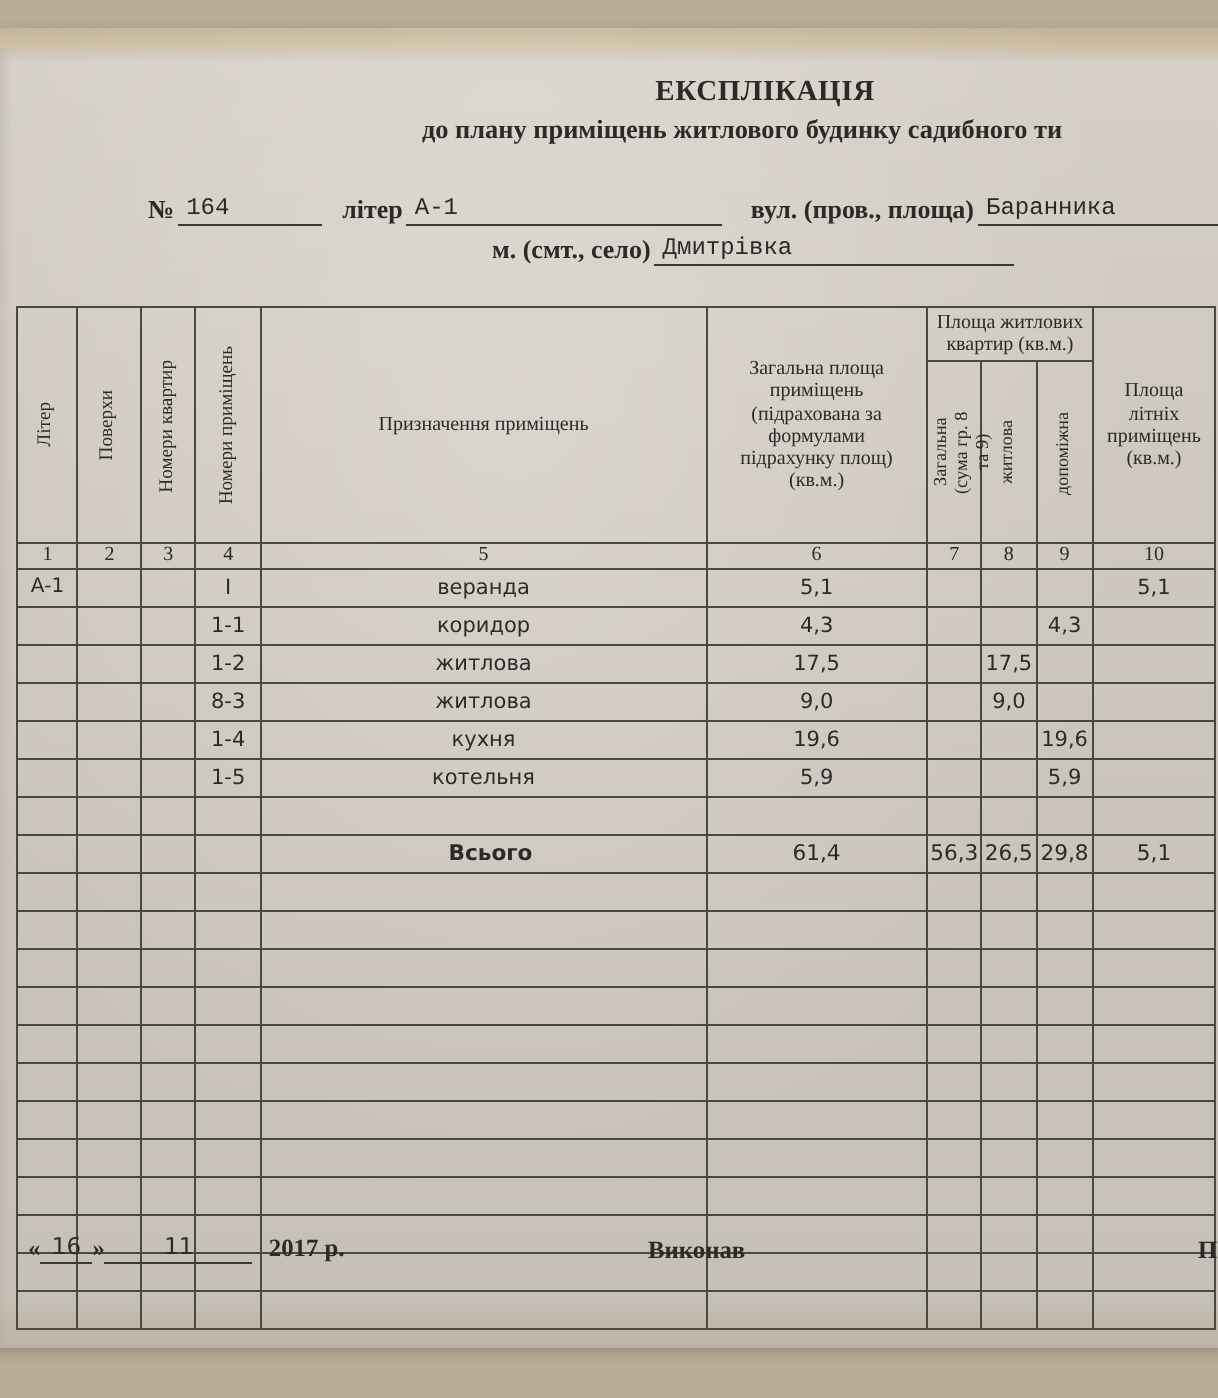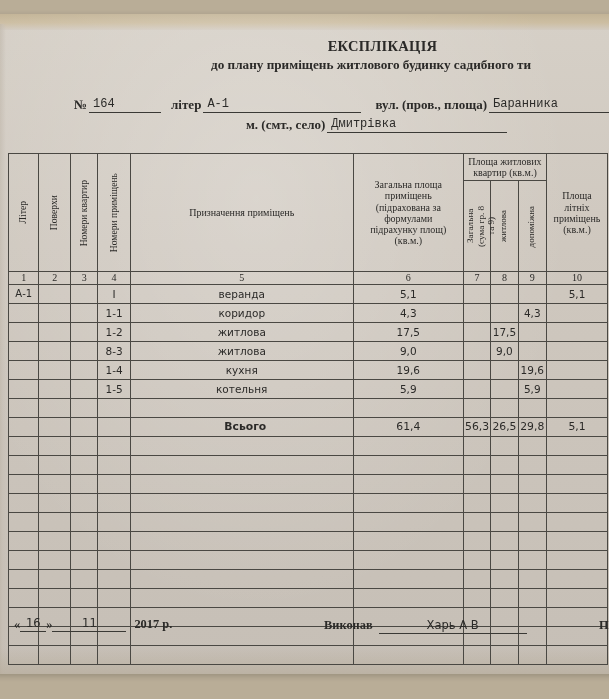--- a/index.html
+++ b/index.html
@@ -551,20 +551,19 @@
   <div class="footer">
     <div class="date-part">
       <span class="q">«</span>
       <span class="f-blank f-day">16</span>
       <span class="q">»</span>
       <span class="f-blank f-month">11</span>
       <span style="margin-left:8px">2017 р.</span>
     </div>
     <div class="perf-part">
       <span>Виконав</span>
-      <span class="f-blank f-name" style="margin-left:6px">Харь А В</span>
     </div>
     <div class="chk-part">
       <span>Перевір</span>
     </div>
   </div>
 
 </div>
 
 </body></html>

